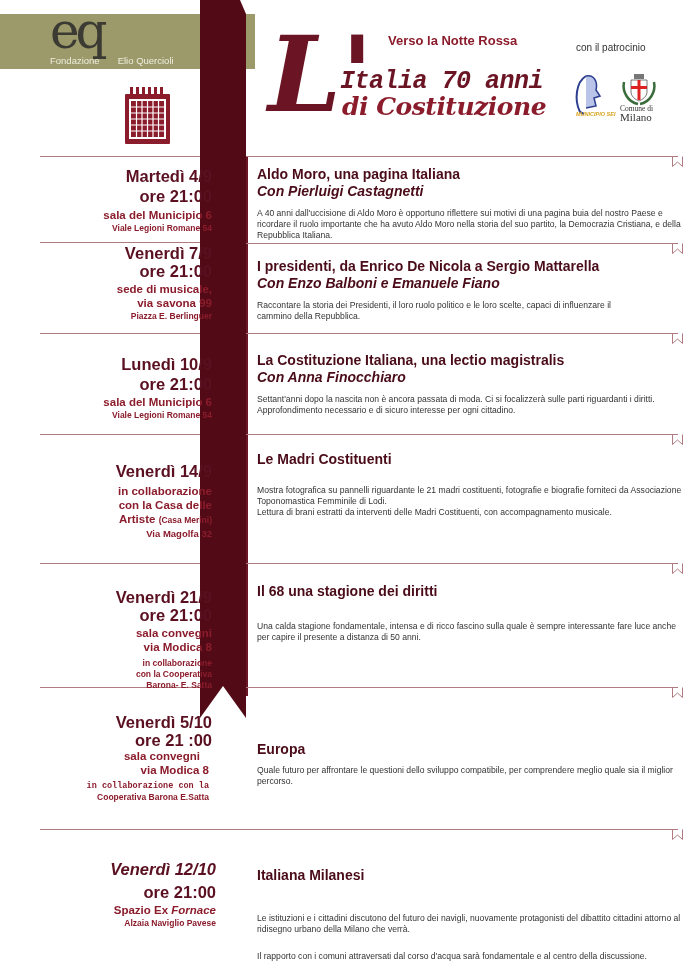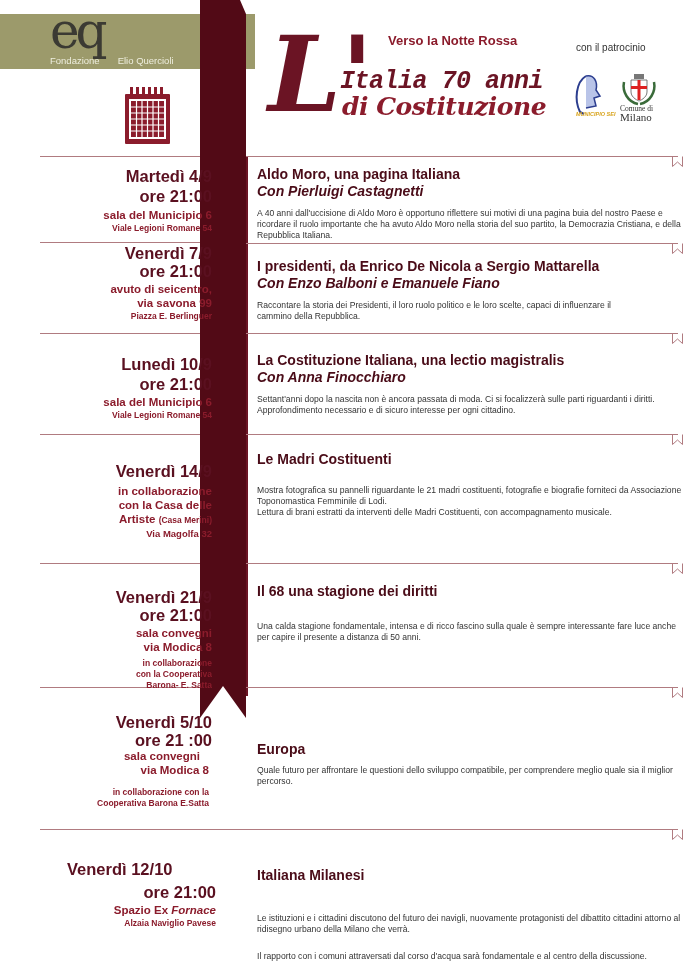--- a/index.html
+++ b/index.html
@@ -159,21 +159,21 @@
 </div>
 <div class="abs content-col" style="top:166px;">
   <div class="ev-title">Aldo Moro, una pagina Italiana</div>
   <div class="ev-sub">Con Pierluigi Castagnetti</div>
   <div class="ev-desc">A 40 anni dall'uccisione di Aldo Moro è opportuno riflettere sui motivi di una pagina buia del nostro Paese e ricordare il ruolo importante  che ha avuto Aldo Moro nella storia del suo partito, la Democrazia Cristiana, e della Repubblica Italiana.</div>
 </div>
 
 <div class="abs date-col" style="top:244px;">
   <div class="day">Venerdì 7/9</div>
   <div class="time">ore 21:00</div>
-  <div class="place" style="margin-top:2px;">avuto di seicentro,</div>
+  <div class="place" style="margin-top:2px;">sede di musicale,</div>
   <div class="place">via savona 99</div>
   <div class="addr">Piazza E. Berlinguer</div>
 </div>
 <div class="abs content-col" style="top:258px;">
   <div class="ev-title">I presidenti, da Enrico De Nicola  a Sergio Mattarella</div>
   <div class="ev-sub">Con Enzo Balboni e Emanuele Fiano</div>
   <div class="ev-desc" style="width:360px;">Raccontare la storia dei Presidenti, il loro ruolo politico e le loro scelte, capaci di influenzare il cammino della Repubblica.</div>
 </div>
 
 <div class="abs date-col" style="top:355px;">
@@ -213,30 +213,30 @@
 <div class="abs content-col" style="top:583px;">
   <div class="ev-title">Il 68 una stagione dei diritti</div>
   <div class="ev-desc" style="margin-top:21px;">Una calda stagione fondamentale, intensa e di ricco fascino sulla quale è sempre interessante fare luce anche per capire il presente a distanza di 50 anni.</div>
 </div>
 
 <div class="abs date-col" style="top:713px;">
   <div class="day">Venerdì 5/10</div>
   <div class="time">ore  21 :00</div>
   <div class="place" style="padding-right:12px;">sala convegni</div>
   <div class="place" style="padding-right:3px;">via Modica 8</div>
-  <div class="addr" style="margin-top:10px;padding-right:3px;line-height:11px;">in collaborazione con la</div>
+  <div class="addr" style="margin-top:4px;padding-right:3px;line-height:11px;font-family:Liberation Mono, monospace;">in collaborazione con la</div>
   <div class="addr" style="padding-right:3px;line-height:11px;">Cooperativa Barona E.Satta</div>
 </div>
 <div class="abs content-col" style="top:741px;">
   <div class="ev-title">Europa</div>
   <div class="ev-desc" style="margin-top:7px;">Quale futuro per affrontare le questioni dello sviluppo compatibile, per comprendere meglio quale sia il miglior percorso.</div>
 </div>
 
 <div class="abs date-col" style="top:860px;width:176px;">
-  <div class="day" style="text-align:left;padding-left:27px;">Venerdì  12/10</div>
+  <div class="day" style="text-align:right;padding-left:27px;font-style:italic;">Venerdì  12/10</div>
   <div class="time" style="margin-top:5px;">ore 21:00</div>
   <div class="place" style="margin-top:2px;"><span>Spazio Ex </span><i>Fornace</i></div>
   <div class="addr">Alzaia Naviglio Pavese</div>
 </div>
 <div class="abs content-col" style="top:867px;">
   <div class="ev-title">Italiana Milanesi</div>
   <div class="ev-desc" style="margin-top:29px;">Le istituzioni e i cittadini discutono del futuro dei navigli,  nuovamente protagonisti del dibattito cittadini attorno al ridisegno urbano della Milano che verrà.</div>
   <div class="ev-desc" style="margin-top:16px;">Il rapporto con i comuni attraversati dal corso d'acqua sarà fondamentale e al centro della discussione.</div>
 </div>
 

